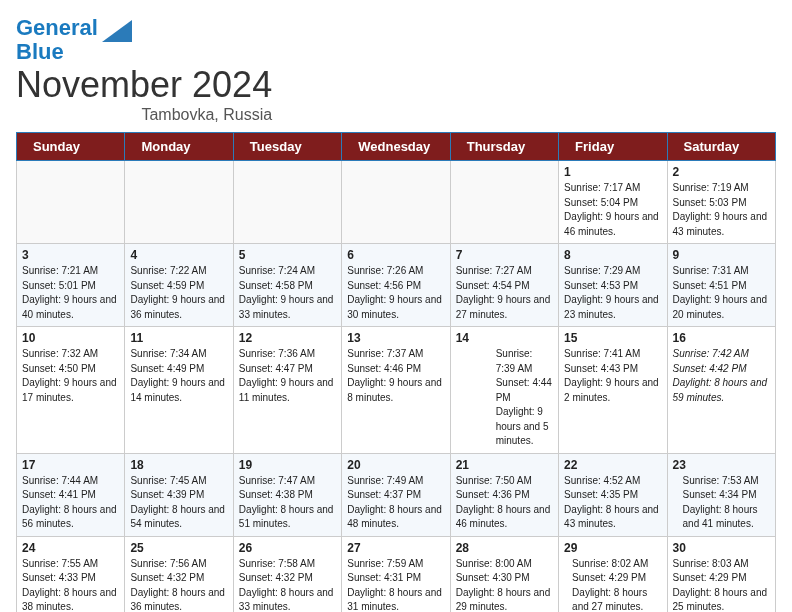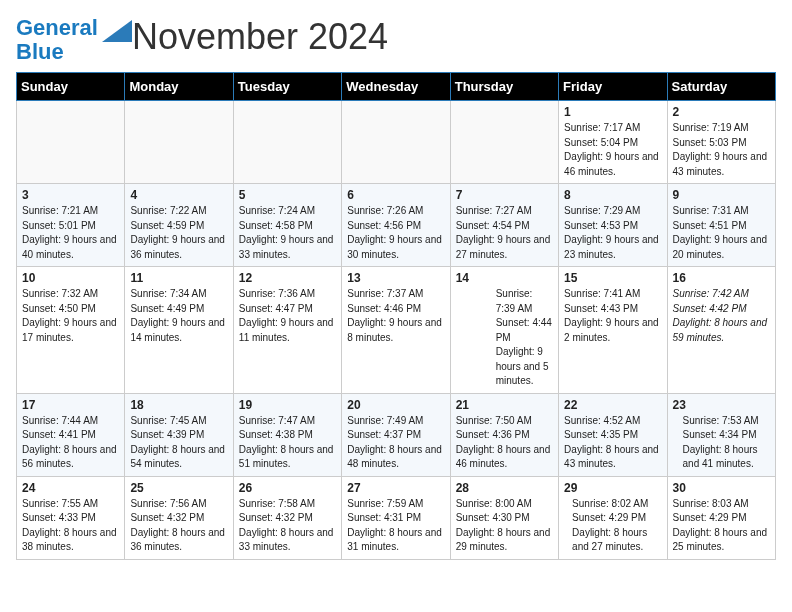--- a/index.html
+++ b/index.html
@@ -5,23 +5,24 @@
     * { box-sizing: border-box; margin: 0; padding: 0; }
     body {
       font-family: Arial, sans-serif;
       background: #fff;
       width: 792px;
       min-height: 612px;
       padding: 16px;
     }
     .header {
       display: flex;
-      justify-content: flex-start;
+      justify-content: space-between;
       align-items: flex-start;
       margin-bottom: 8px;
+      flex-direction: column;
     }
     .logo {
       display: flex;
       flex-direction: column;
       align-items: flex-start;
     }
     .logo-text {
       font-size: 22px;
       font-weight: bold;
       color: #333;
@@ -36,25 +37,25 @@
     }
     .location {
       font-size: 16px;
       color: #555;
     }
     .calendar {
       width: 100%;
       border-collapse: collapse;
     }
     .calendar th {
-      background: #000000;
+      background: #7f1d1d;
       color: #fff;
       font-size: 13px;
       font-weight: bold;
-      padding: 6px 4px;
+      padding: 6px 16px;
       text-align: left;
       border: 1px solid #2b7bb9;
     }
     .calendar td {
       border: 1px solid #ccc;
       vertical-align: top;
       padding: 4px 5px;
       width: 108px;
       min-height: 80px;
       font-size: 11px;
@@ -85,20 +86,21 @@
       <span class="logo-text">
         <span>General</span><br><span>Blue</span>
       </span>
       <svg style="margin-left:4px;margin-top:-18px;" width="30" height="22" viewBox="0 0 30 22">
         <polygon points="0,22 30,0 30,22" fill="#2b7bb9"></polygon>
       </svg>
     </div>
   </div>
   <div class="title-block">
     <div class="month-title">November 2024</div>
+    <div class="location">Tambovka, Russia</div>
   </div>
 </div>
 
 <table class="calendar">
   <thead>
     <tr>
     <th>Sunday</th>
         <th>Monday</th>
         <th>Tuesday</th>
         <th>Wednesday</th>

